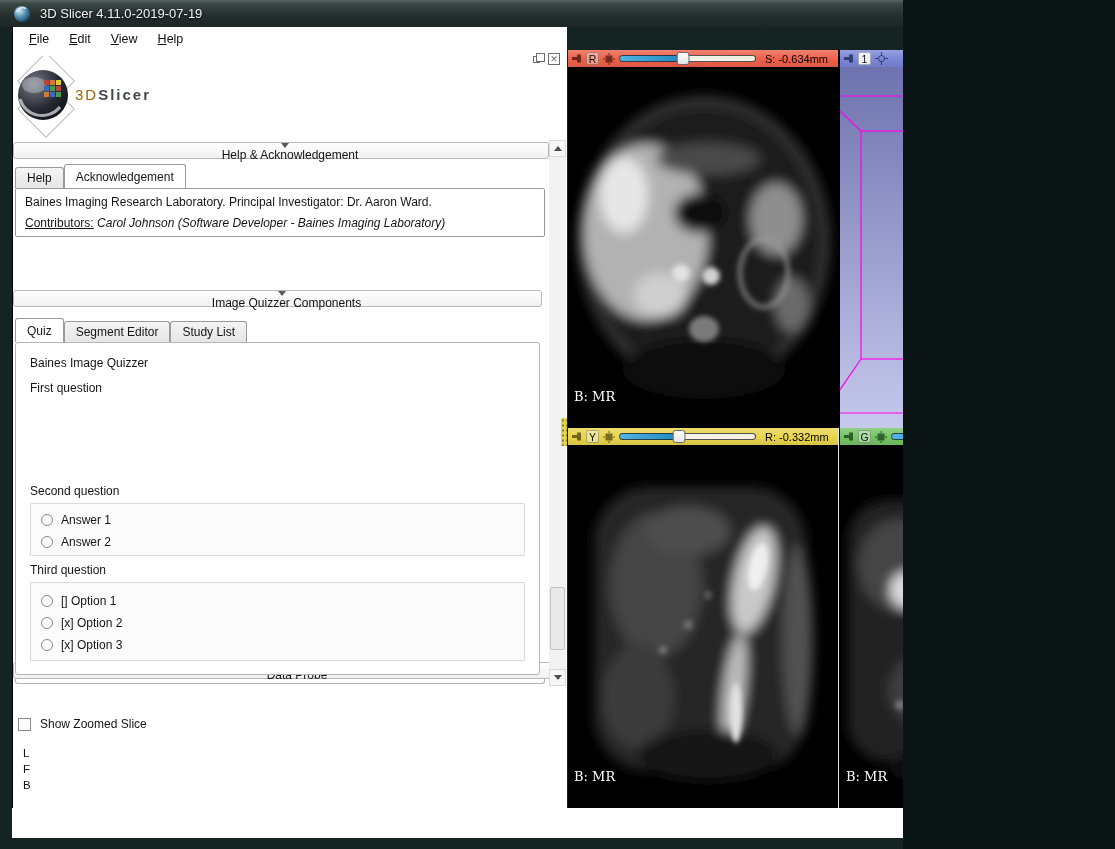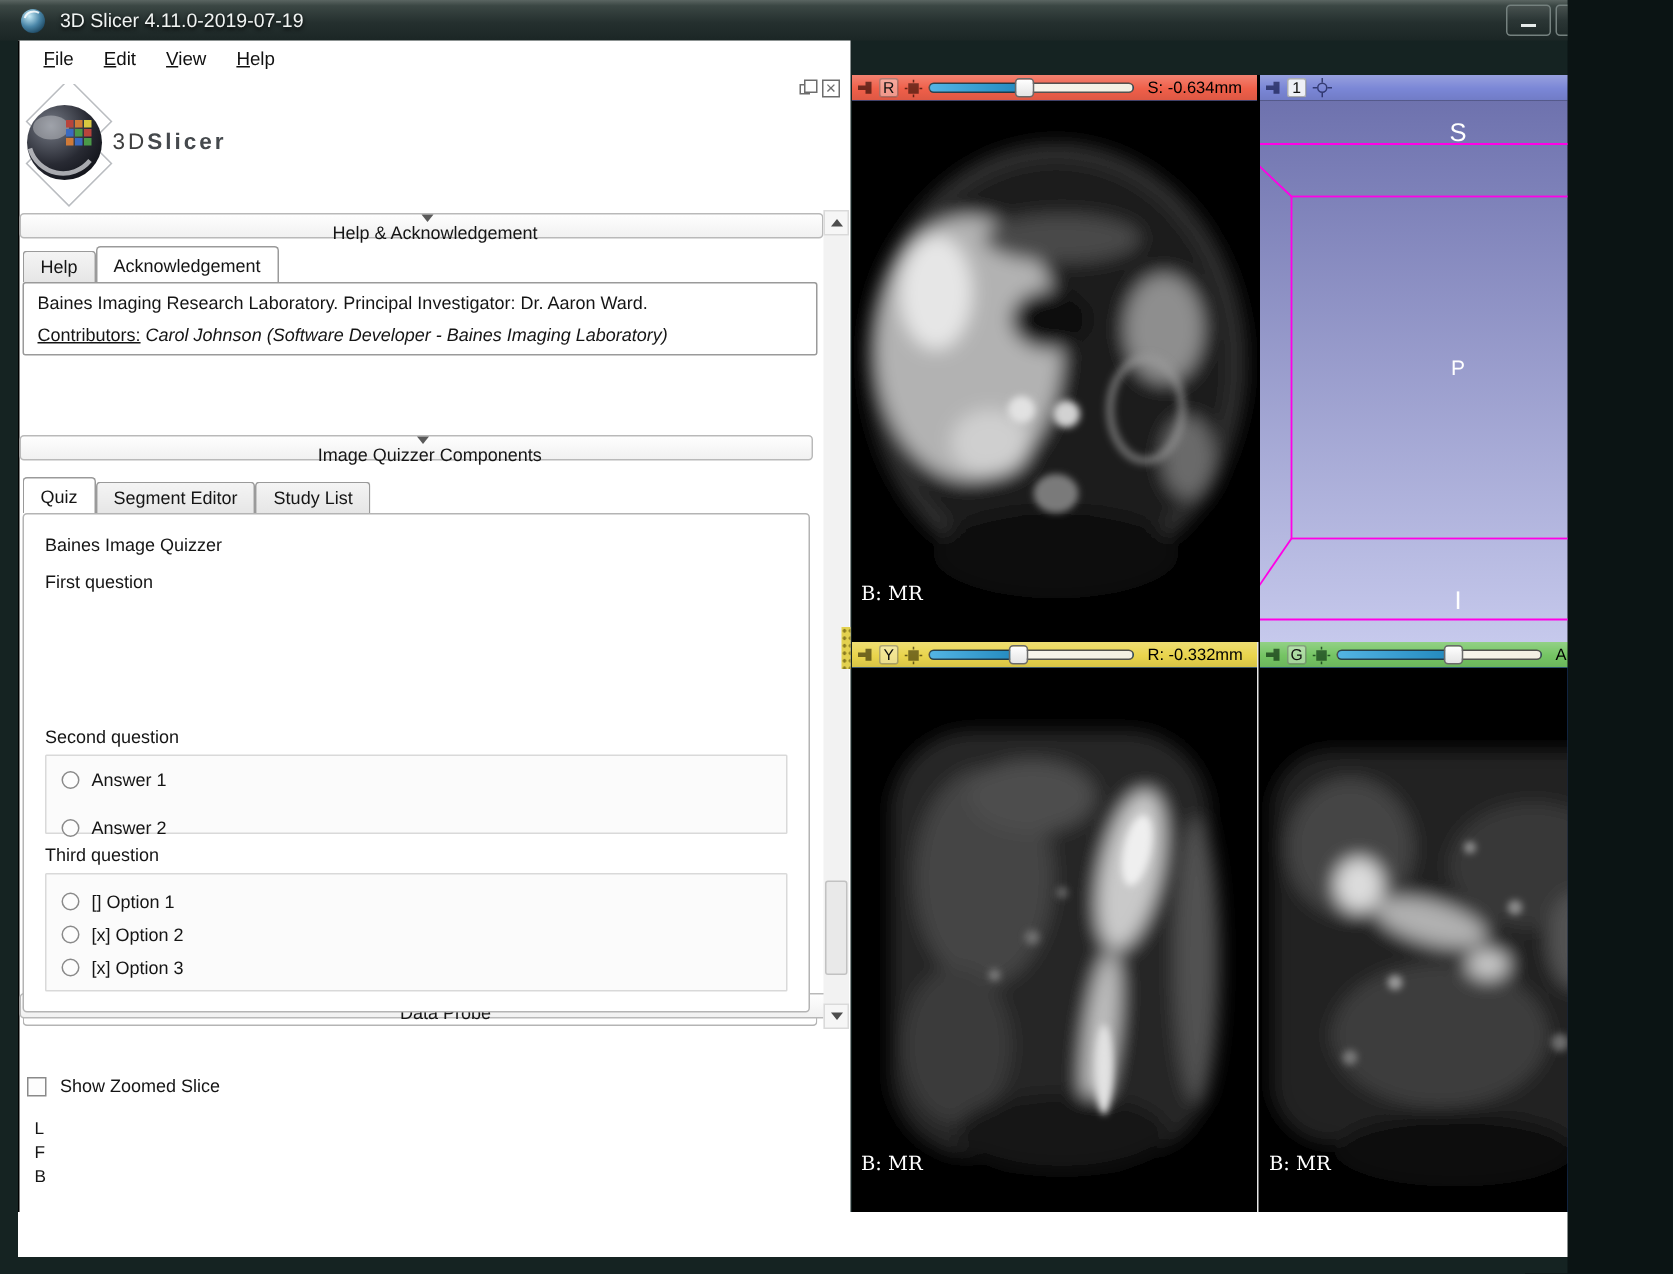--- a/index.html
+++ b/index.html
@@ -1,19 +1,19 @@
 <!DOCTYPE html>
 <html style="--c-red: #ef5f49; --c-yellow: #e9d44c; --c-green: #74c463; --c-3d-h: #7a86d6; --c-3d-top: #6e72ae; --c-3d-bottom: #c6c9ec; --c-wire: #ff00e6;"><head>
 <meta charset="utf-8">
 <style>
   * { margin:0; padding:0; box-sizing:border-box; }
   html,body { background:#0b1414; }
   body { font-family:"Liberation Sans", sans-serif; }
 
-  .app { position:relative; width:1045px; height:849px; background:#152322; overflow:hidden; }
+  .app { position:relative; width:903px; height:849px; background:#152322; overflow:hidden; }
 
   
   .titlebar { position:absolute; left:0; top:0; width:1115px; height:27px;
     background:linear-gradient(180deg,#5a6562 0%,#3b4744 14%,#25302f 55%,#1b2625 100%);
     display:flex; align-items:center; }
   .app-icon { margin-left:13px; width:18px; height:18px; }
   .win-title { margin-left:9px; color:#f1f4f3; font-size:13px; text-shadow:0 1px 3px #000; }
   .win-btns { position:absolute; right:10px; top:3px; display:flex; gap:3px; }
   .win-btn { width:30px; height:21px; border:1px solid #75817f; border-radius:3px;
     background:linear-gradient(#47514f,#2b3635 50%,#202b2a); display:flex; align-items:center; justify-content:center;
@@ -33,21 +33,21 @@
     border-left:1px solid #000; font-size:12px; color:#151515; }
 
   .dock-btns { position:absolute; top:3px; right:7px; display:flex; gap:4px; }
   .dock-btn { width:12px; height:12px; position:relative; }
   .undock-glyph { position:absolute; left:1px; top:3px; width:7px; height:7px; border:1px solid #6d6d6d; background:#fff; }
   .undock-glyph::before { content:""; position:absolute; left:2px; top:-4px; width:7px; height:7px; border:1px solid #6d6d6d; background:#fff; }
   .closep-glyph { width:12px; height:12px; border:1px solid #6d6d6d; color:#6d6d6d; font-size:9px; line-height:10px; text-align:center; }
 
   .logo { position:absolute; left:-6px; top:6px; }
   .brand { position:absolute; left:62px; top:36px; font-size:15px; letter-spacing:2px; }
-  .brand .b1 { color:#404040;text-align:center; }
+  .brand .b1 { color:#a16207;text-align:center; }
   .brand .b2 { color:#45494d; font-weight:bold; }
 
   .collapse-header { position:absolute; left:0; height:17px; border:1px solid #b9b9b9; border-radius:3px;
     background:linear-gradient(#fefefe,#f1f1f1); display:flex; align-items:center; padding-left:8px;flex-direction:column; }
   .collapse-header .lbl { margin-left:10px; font-size:12px; }
   .tri-down { width:0; height:0; border-left:4px solid transparent; border-right:4px solid transparent; border-top:5px solid #5a5a5a; }
   .tri-right { width:0; height:0; border-top:4px solid transparent; border-bottom:4px solid transparent; border-left:5px solid #5a5a5a; }
 
   .tabrow { position:absolute; display:flex; align-items:flex-end; }
   .tab { border:1px solid #9a9a9a; border-bottom:none; border-radius:3px 3px 0 0;
@@ -251,21 +251,21 @@
       <div class="gf-heading">Baines Image Quizzer</div>
 
       <div class="q-label" style="top:38px;">First question</div>
 
       <div class="q-label" style="top:141px;">Second question</div>
       <div class="q-box" style="top:160px; height:53px;">
         <div class="opt-row" style="top:9px;">
             <span class="radio"></span>
             <span class="opt-text">Answer 1</span>
           </div>
-        <div class="opt-row" style="top:31px;margin-top:10px;">
+        <div class="opt-row" style="top:31px;">
             <span class="radio"></span>
             <span class="opt-text">Answer 2</span>
           </div>
       </div>
 
       <div class="q-label" style="top:220px;">Third question</div>
       <div class="q-box" style="top:239px; height:79px;">
         <div class="opt-row" style="top:11px;">
             <span class="radio"></span>
             <span class="opt-text">[] Option 1</span>

